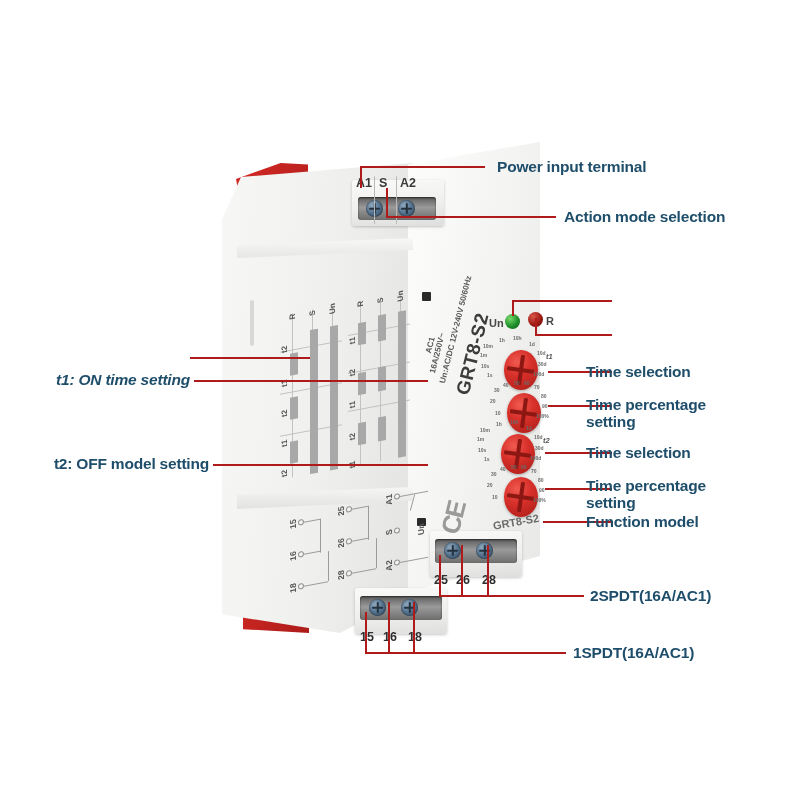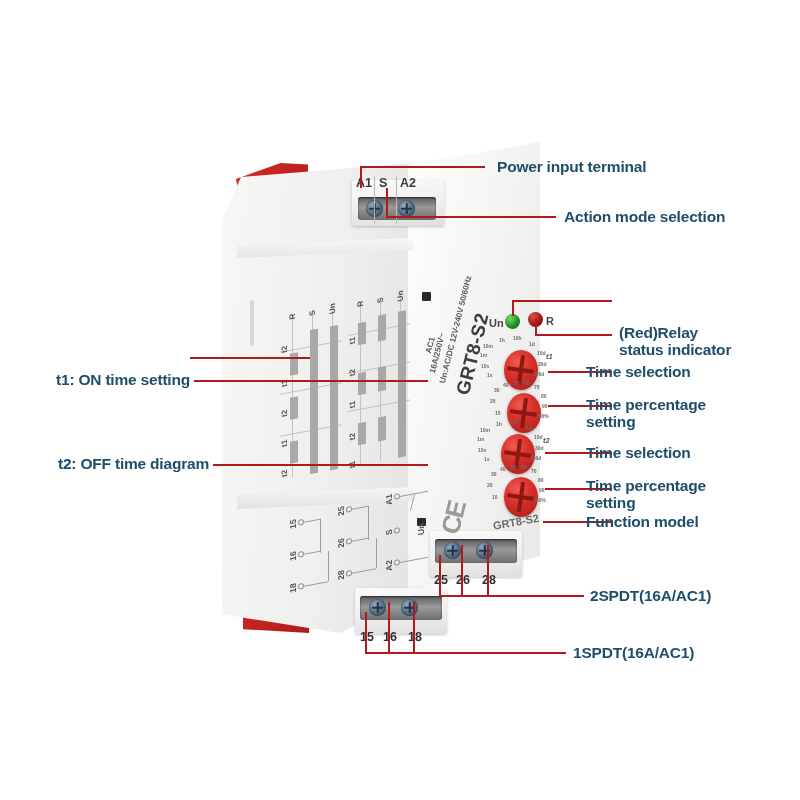--- a/index.html
+++ b/index.html
@@ -384,37 +384,35 @@
 
   <div class="ln lnh" style="left:190px;top:357px;width:120px;"></div>
   <div class="ln lnh" style="left:194px;top:380px;width:234px;"></div>
   <div class="ln lnh" style="left:213px;top:464px;width:215px;"></div>
 
   <div class="label right" style="left:564px;top:208px;">Action mode selection</div>
 
   <div class="label right" style="left:497px;top:158px;">Power input terminal</div>
 
 
-  <div class="label right" style="left:619px;top:324px;">(Red)Relay
-status indicator</div>
 
   <div class="label right" style="left:586px;top:363px;">Time selection</div>
 
   <div class="label right" style="left:586px;top:396px;">Time percentage
 setting</div>
 
   <div class="label right" style="left:586px;top:444px;">Time selection</div>
 
   <div class="label right" style="left:586px;top:477px;">Time percentage
 setting</div>
 
   <div class="label right" style="left:586px;top:513px;">Function model</div>
 
   <div class="label right" style="left:590px;top:587px;">2SPDT(16A/AC1)</div>
 
   <div class="label right" style="left:573px;top:644px;">1SPDT(16A/AC1)</div>
 
 
-  <div class="label left" style="left:20px;top:371px;width:170px;">t1: ON time setting</div>
-
-  <div class="label left" style="left:20px;top:455px;width:189px;">t2: OFF time diagram</div>
+  <div class="label left" style="left:20px;top:371px;width:170px;font-style:italic;">t1: ON time setting</div>
+
+  <div class="label left" style="left:20px;top:455px;width:189px;">t2: OFF model setting</div>
 
 </div>
 
 </body></html>

